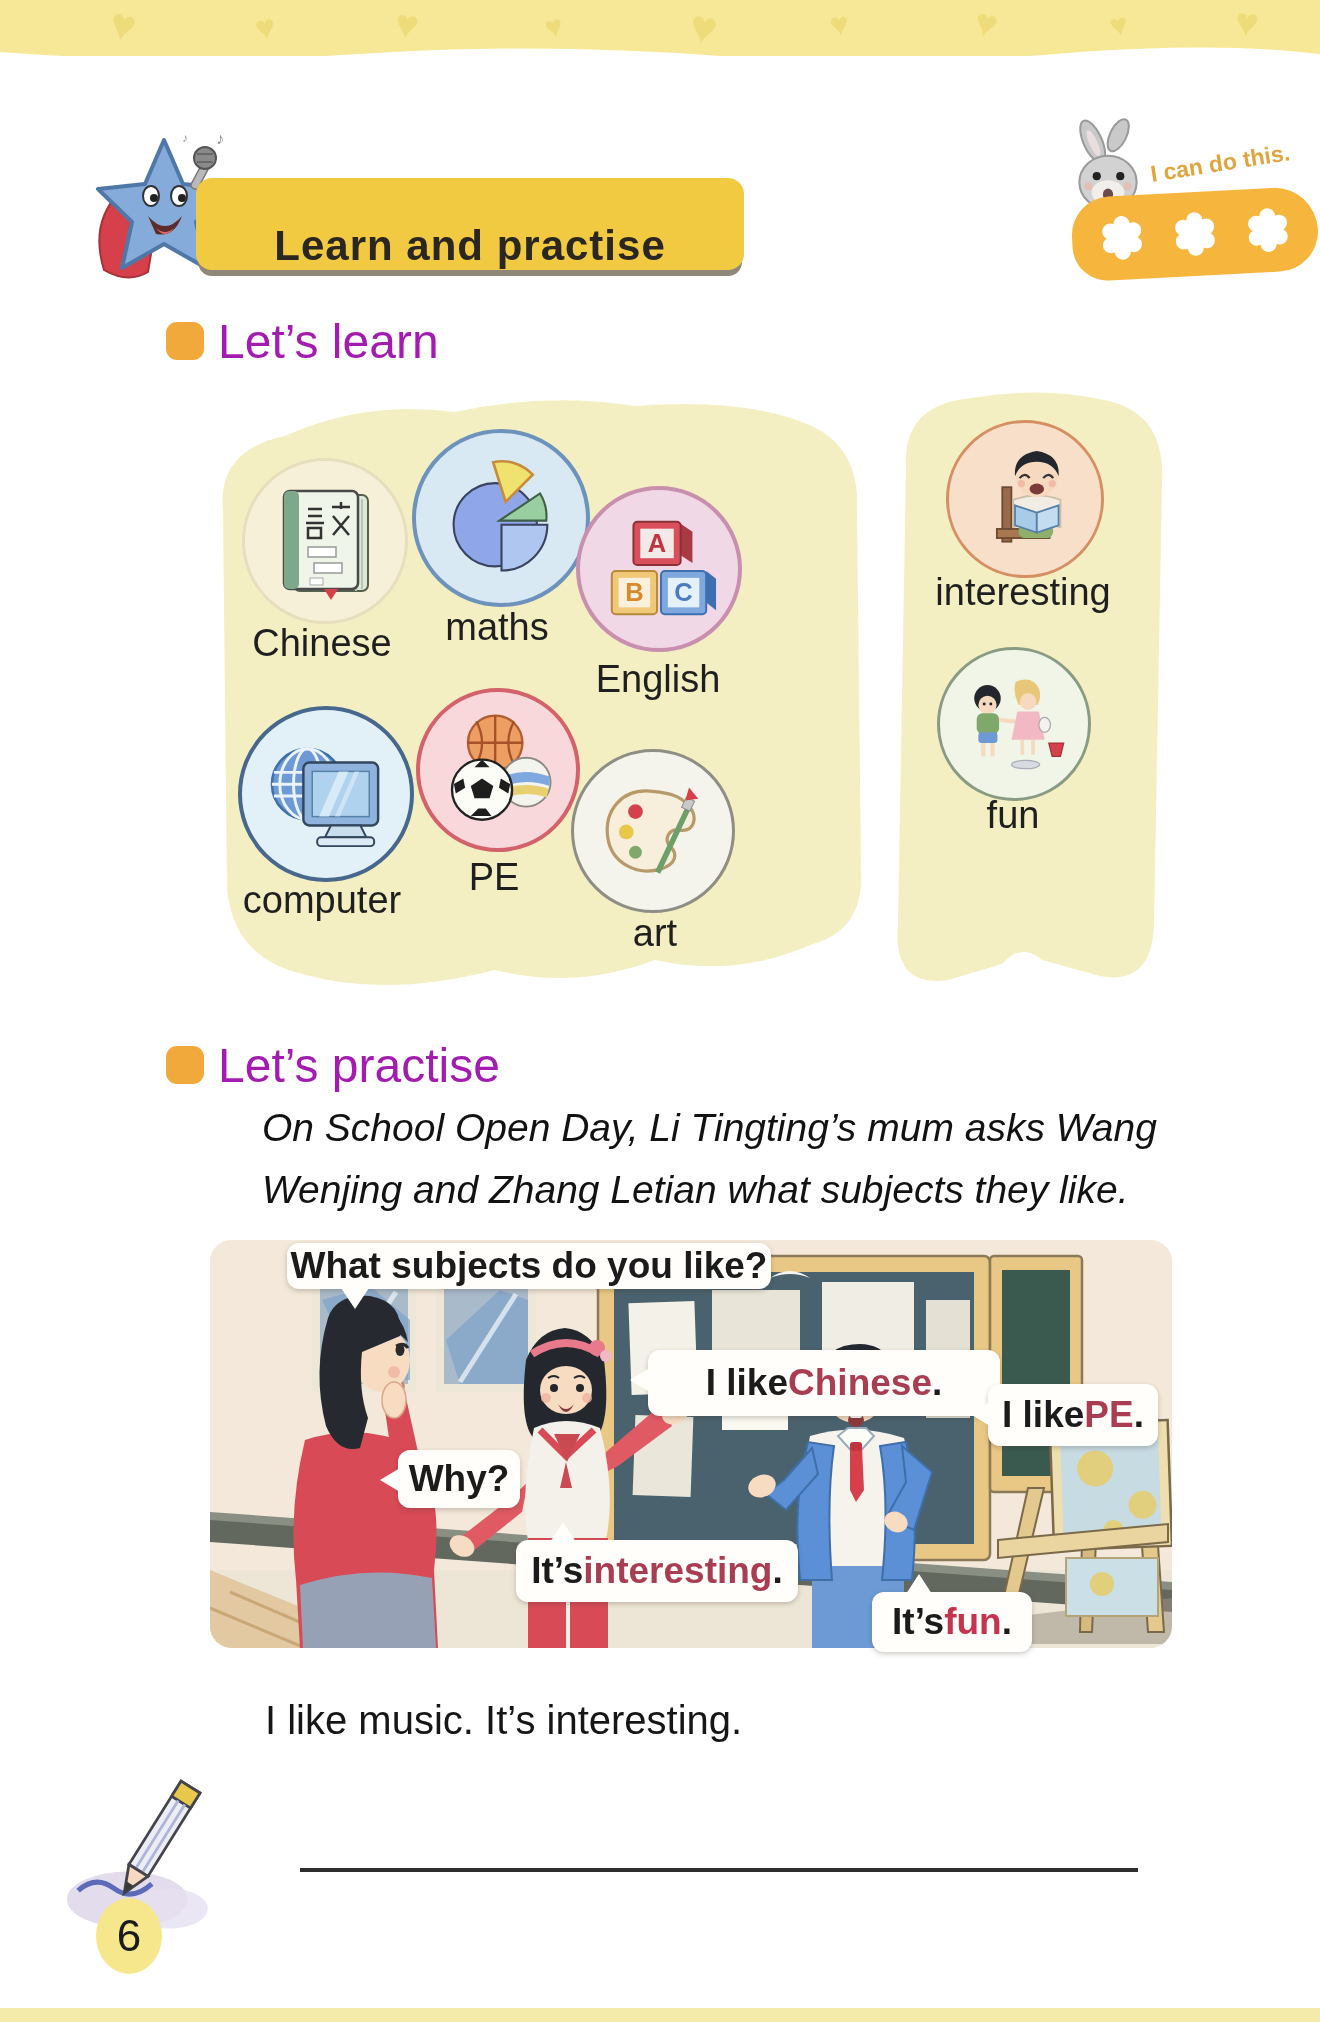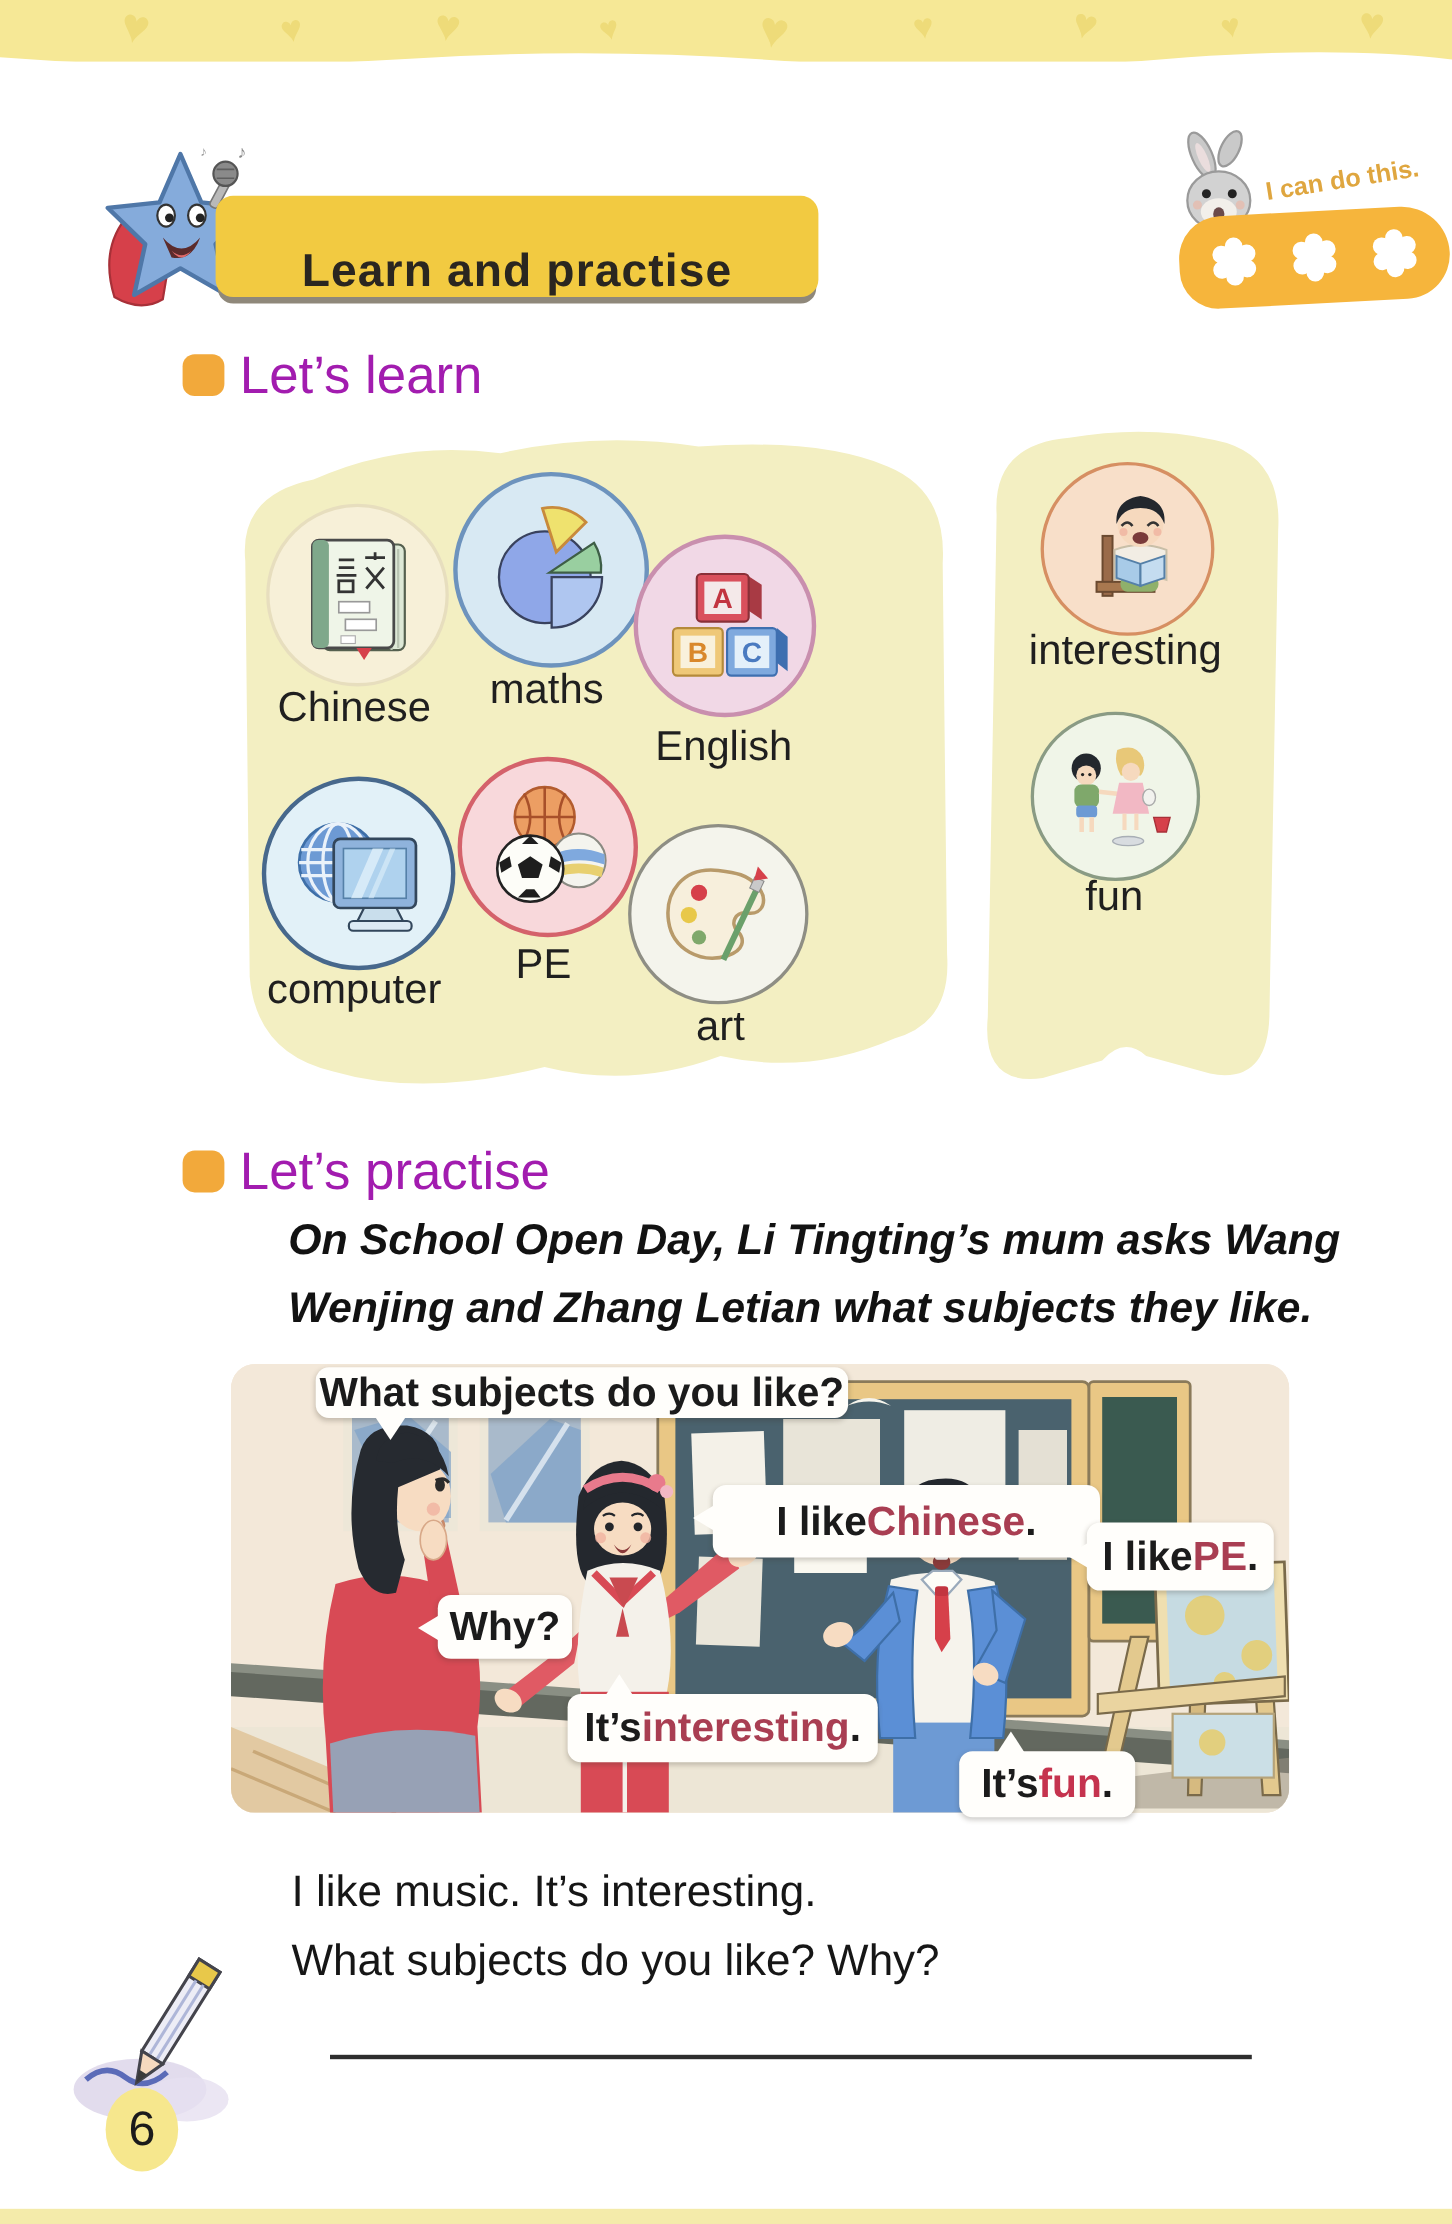--- a/index.html
+++ b/index.html
@@ -21,21 +21,21 @@
                justify-content:space-around;padding:0 14px;}
   #badge .arc-text{position:absolute;left:92px;top:38px;font-size:23px;font-weight:bold;color:#DFA63F;
                    transform:rotate(-9deg);white-space:nowrap;}
   
   .bullet{width:38px;height:38px;background:#F2A93B;border-radius:11px;}
   .sec-label{font-size:48px;font-weight:normal;color:#a21caf;}
   
   .vocab-circle{position:absolute;border-radius:50%;display:flex;align-items:center;justify-content:center;}
   .vocab-label{position:absolute;transform:translateX(-50%);font-size:38px;color:#1F1F1F;font-weight:500;white-space:nowrap;}
   
-  .intro-line{position:absolute;left:262px;font-size:39px;font-style:italic;font-weight:700;color:#121212;white-space:nowrap;}
+  .intro-line{position:absolute;left:262px;font-size:39px;font-style:italic;font-weight:400;color:#121212;white-space:nowrap;}
   
   #scene{left:210px;top:1240px;width:962px;height:408px;border-radius:22px;overflow:hidden;background:#F3E8D9;}
   
   .bubble{position:absolute;background:#FFFEFB;border-radius:12px;box-shadow:0 2px 5px rgba(60,50,40,.25);
           display:flex;align-items:center;justify-content:center;font-size:37px;font-weight:600;color:#1B1B1B;
           white-space:nowrap;z-index:5;}
   .bubble .tail{position:absolute;width:0;height:0;}
   .tail-down{bottom:-20px;left:52px;border-left:16px solid transparent;border-right:16px solid transparent;border-top:24px solid #FFFEFB;}
   .tail-left{left:-18px;top:18px;border-top:12px solid transparent;border-bottom:12px solid transparent;border-right:20px solid #FFFEFB;}
   .tail-up{top:-18px;left:34px;border-left:13px solid transparent;border-right:13px solid transparent;border-bottom:20px solid #FFFEFB;}
@@ -440,21 +440,20 @@
     <span class="tail tail-up"></span>
   </div>
   <div class="bubble" style="left:872px;top:1592px;width:160px;height:60px;">
     <span>It’s </span>
       <span class="hl2">fun</span>
       <span>.</span>
     <span class="tail tail-up"></span>
   </div>
 
   <div class="ex-line" style="top:1698px;">I like music. It’s interesting.</div>
-  <div class="ex-line" style="top:1760px;">What subjects do you like? Why?</div>
 
   <svg class="abs" style="left:58px;top:1752px;width:190px;height:190px;" viewBox="0 0 170 170">
     <ellipse cx="62" cy="132" rx="54" ry="25" fill="#DDD6EA" opacity=".85"></ellipse>
     <ellipse cx="100" cy="140" rx="34" ry="18" fill="#E6E0F0" opacity=".8"></ellipse>
     <path d="M18,124 q16,-14 32,-2 q16,12 34,-4" stroke="#5B6BB8" stroke-width="4.5" fill="none"></path>
     <g transform="rotate(32 87 80)">
       <rect x="78" y="22" width="20" height="88" fill="#EDEDF6" stroke="#44444C" stroke-width="2.5"></rect>
       <rect x="78" y="22" width="20" height="16" fill="#E8C84A" stroke="#44444C" stroke-width="2.5"></rect>
       <line x1="85" y1="38" x2="85" y2="110" stroke="#AEB6D8" stroke-width="2.5"></line>
       <line x1="92" y1="38" x2="92" y2="110" stroke="#AEB6D8" stroke-width="2.5"></line>

